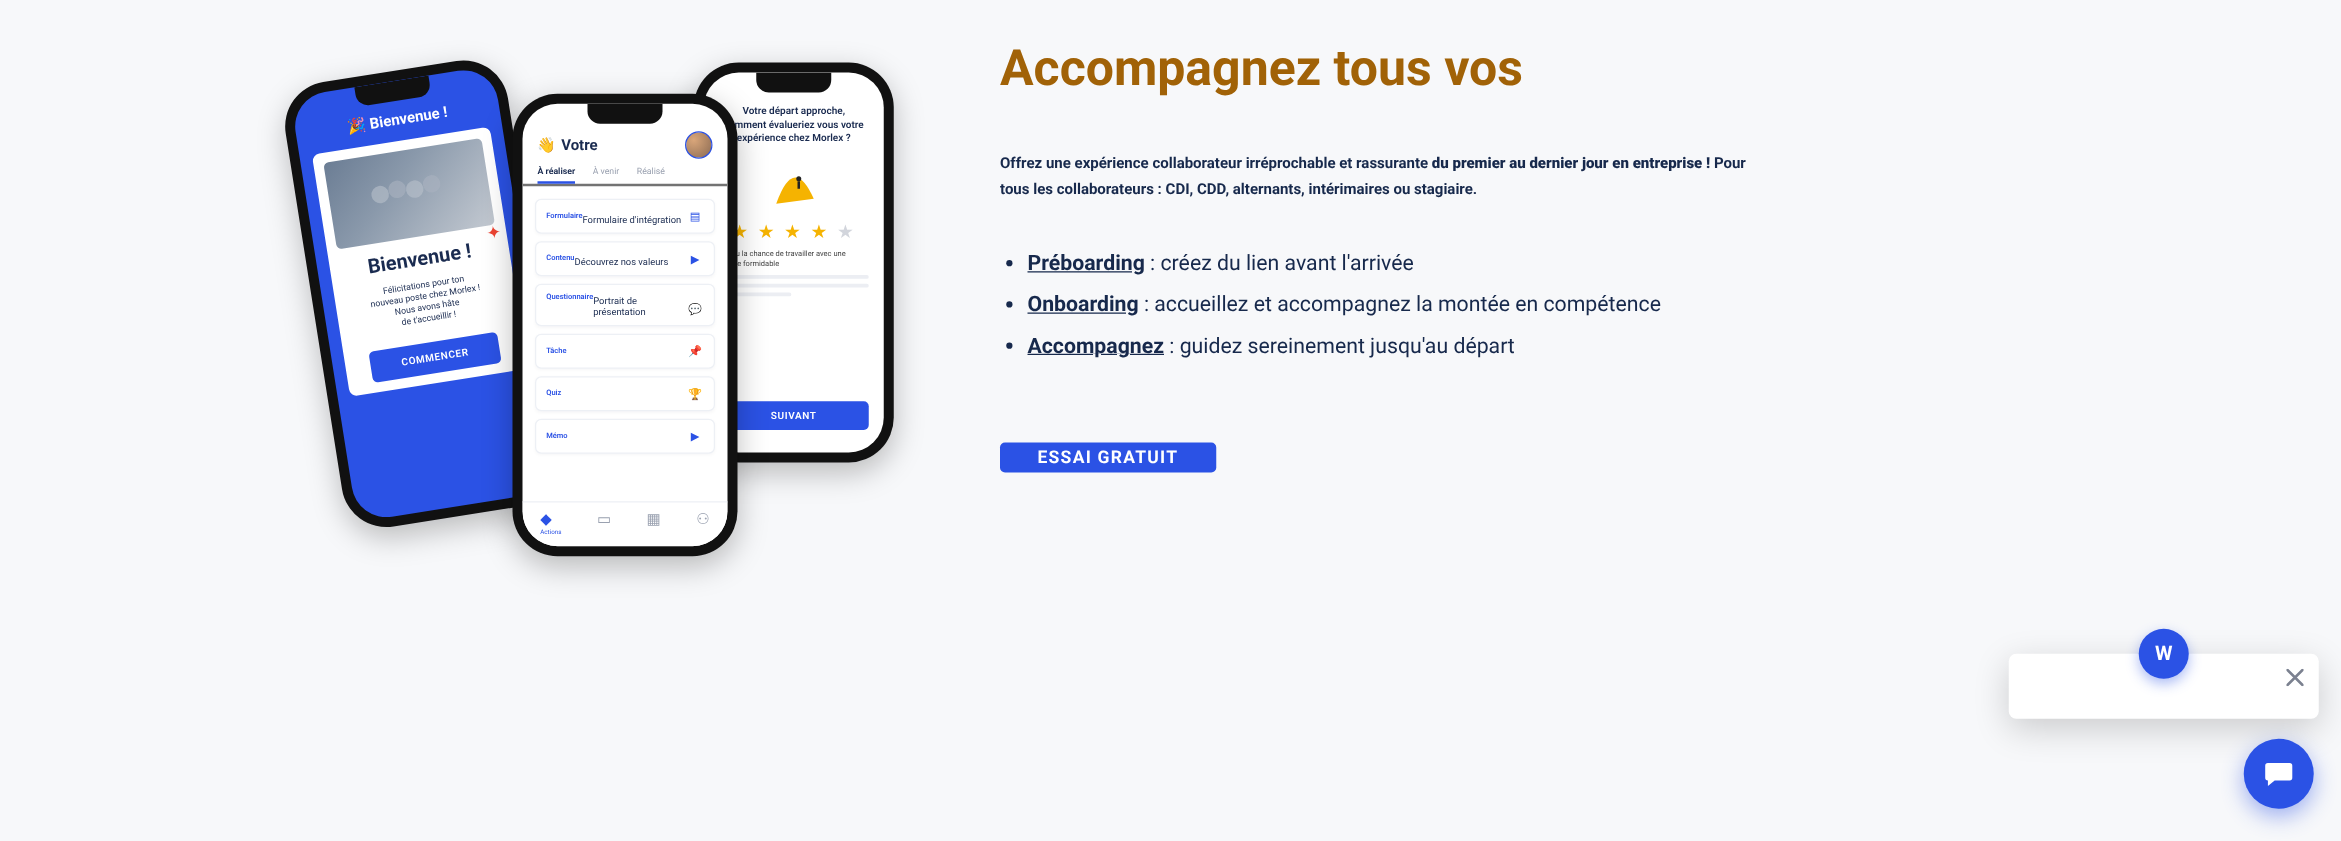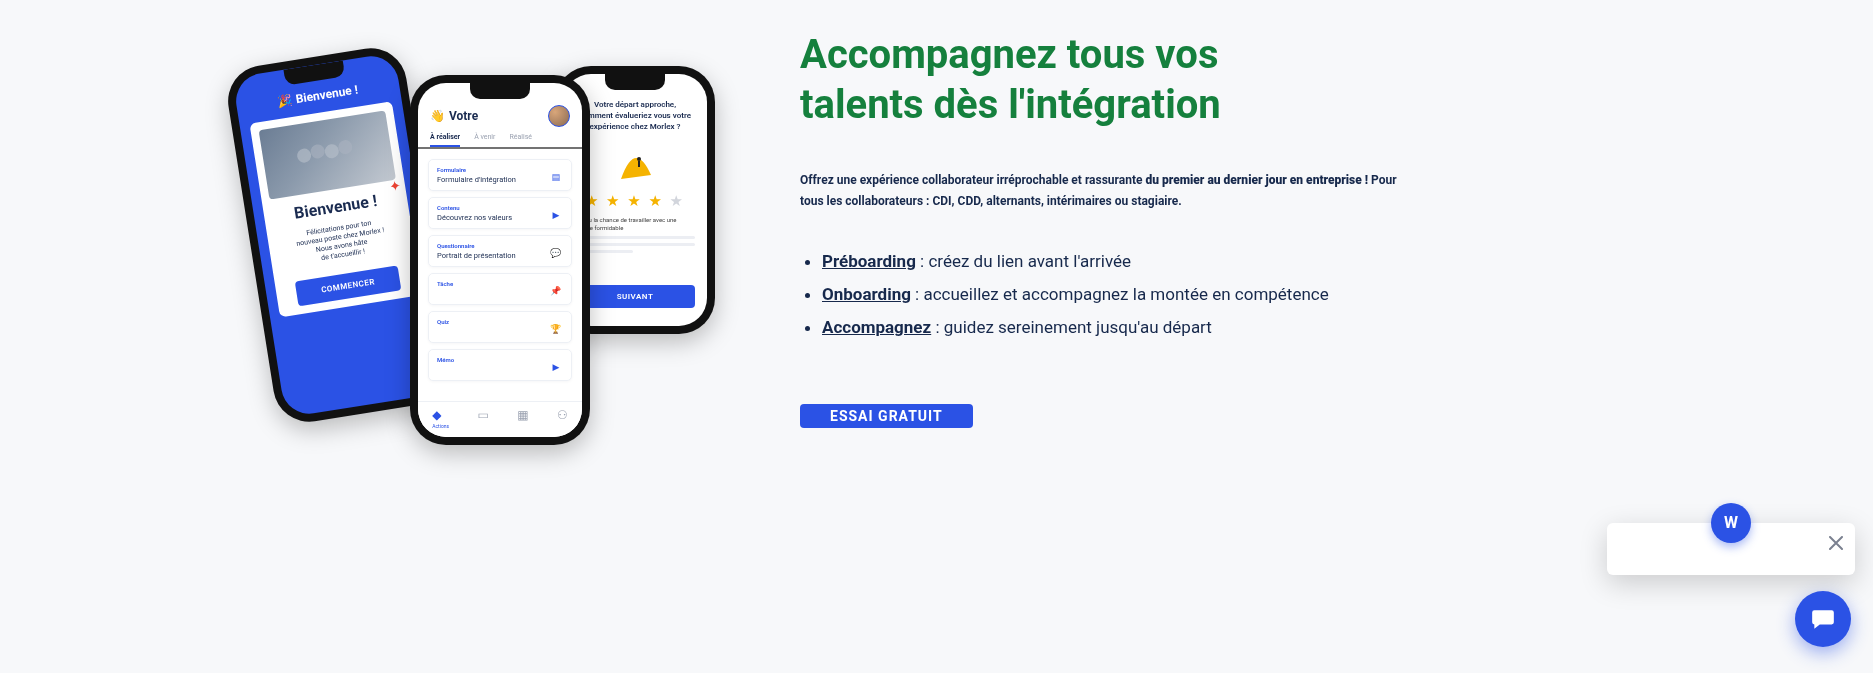--- a/index.html
+++ b/index.html
@@ -112,23 +112,23 @@
     letter-spacing: .5px;
     padding: 8px 0;
     border-radius: 4px;
     margin: 14px 12px 0;
     text-align: center;
   }
 
   
   .phone3 {
     width: 160px;
-    height: 268px;
+    height: 320px;
     left: 355px;
-    top: 36px;
+    top: 20px;
     z-index: 1;
   }
   .p3-top { padding: 26px 10px 0; text-align: center; }
   .p3-q {
     font-size: 8px;
     font-weight: 600;
     color: #1a2b50;
     line-height: 1.35;
   }
   .p3-illus {
@@ -183,21 +183,21 @@
   .p2-list { padding: 4px 10px; }
   .p2-item {
     background:#fff;
     border:1px solid #edf0f5;
     border-radius:5px;
     padding:6px 8px;
     margin-top:6px;
     display:flex; justify-content:space-between; align-items:flex-end;
     box-shadow: 0 1px 3px rgba(20,30,60,.04);
   }
-  .p2-item .txt { display:flex; flex-direction:column; }
+  .p2-item .txt { display:flex; flex-direction:row; }
   .p2-cat { font-size:6px; color:#2b52e5; font-weight:600; }
   .p2-lbl { font-size:7.5px; color:#1a2b50; margin-top:2px; }
   .p2-icn {
     width:14px;height:14px;border-radius:3px;
     display:flex;align-items:center;justify-content:center;
     font-size:9px;color:#2b52e5;
   }
   .p2-nav {
     position:absolute; bottom:0; left:0; right:0;
     display:flex; justify-content:space-around;
@@ -213,21 +213,21 @@
   
   .text-col {
     max-width: 620px;
     margin-left: 40px;
     color: #17294c;
   }
   h1 {
     font-size: 40px;
     font-weight: 700;
     line-height: 1.25;
-    color: #15803d;
+    color: #a16207;
   }
   .para {
     margin-top: 40px;
     font-size: 12px;
     line-height: 1.75;
     font-weight: bold;
   }
   ul.features {
     margin-top: 36px;
     padding-left: 22px;
@@ -420,21 +420,20 @@
           <div>⚇</div>
         </div>
       </div>
     </div>
 
   </div>
 
   <div class="text-col">
     <h1>
       <span>Accompagnez tous vos</span><br>
-      <span>talents dès l'intégration</span>
     </h1>
     <p class="para">
       <span>Offrez une expérience collaborateur irréprochable et rassurante </span><strong>du premier au dernier jour en entreprise !</strong><span> Pour tous les collaborateurs : CDI, CDD, alternants, intérimaires ou stagiaire.</span>
     </p>
     <ul class="features">
       <li><span class="term">Préboarding</span><span> : créez du lien avant l'arrivée</span></li>
       <li><span class="term">Onboarding</span><span> : accueillez et accompagnez la montée en compétence</span></li>
       <li><span class="term">Accompagnez</span><span> : guidez sereinement jusqu'au départ</span></li>
     </ul>
     <div class="cta">ESSAI GRATUIT</div>

